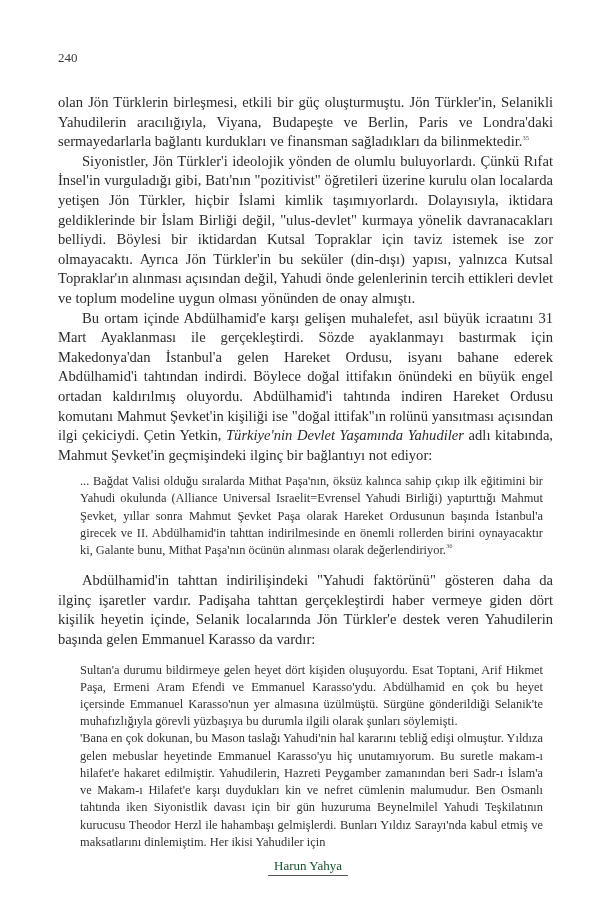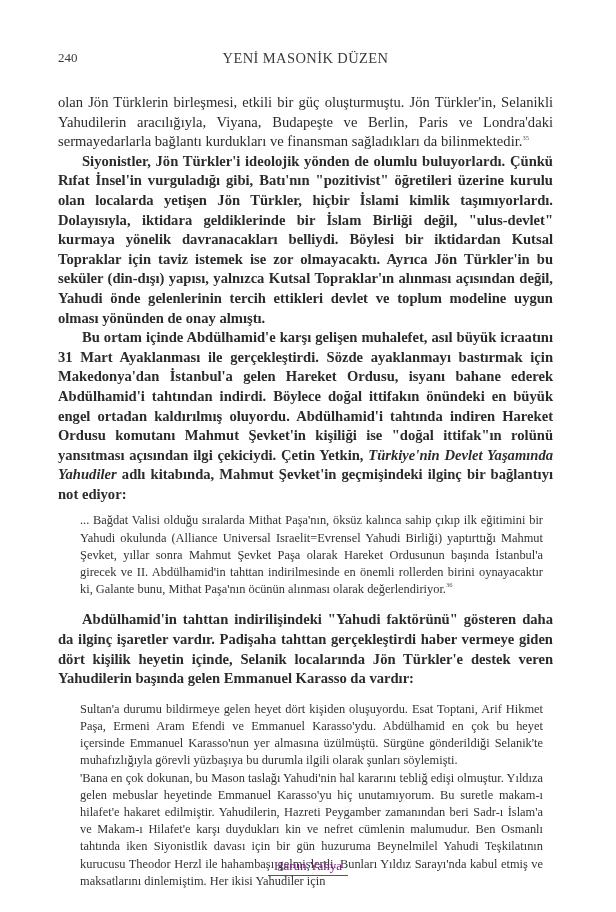--- a/index.html
+++ b/index.html
@@ -5,38 +5,37 @@
   html, body { margin: 0; padding: 0; background: #ffffff; }
   body { width: 616px; height: 912px; position: relative; overflow: hidden;
          font-family: "Liberation Serif", "DejaVu Serif", serif; color: #2b2b2b; }
   .header { position: absolute; top: 50px; left: 58px; width: 495px; height: 20px; }
   .page-num { position: absolute; left: 0; top: 0; font-size: 13px; color: #3a3a3a; }
   .running-title { position: absolute; left: 0; right: 0; top: 0; text-align: center;
                    font-size: 14.5px; letter-spacing: 0.4px; color: #3a3a3a; }
   .body { position: absolute; top: 93px; left: 58px; width: 495px; }
   p.para { margin: 0; font-size: 14.6px; line-height: 19.6px; text-align: justify;
            hyphens: manual; }
-  p.para.indent { text-indent: 24px; font-weight: bold; }
+  p.para.indent { text-indent: 24px; }
   .quote { margin: 0 10px 0 22px; font-size: 12.4px; line-height: 17.2px;
            text-align: justify; color: #333; }
   .quote p { margin: 0; }
   sup { font-size: 6.5px; vertical-align: 6px; line-height: 0; color: #555; }
   em { font-style: italic; }
   .gap-sm { height: 8px; }
   .gap-md { height: 12px; }
   .footer { position: absolute; top: 856px; left: 0; width: 616px; text-align: center; }
-  .footer-label { display: inline-block; font-size: 13px; color: #701a75;
+  .footer-label { display: inline-block; font-size: 13px; color: #14532d;
                   padding: 0 6px 1px 6px; border-bottom: 1px solid #555; }
 </style>
 </head>
 <body>
 
 <div class="header">
   <span class="page-num">240</span>
-  <div class="running-title">YENİ MASONİK DÜZEN</div>
 </div>
 
 <div class="body">
   <p class="para"><span>olan Jön Türklerin birleşmesi, etkili bir güç oluşturmuştu. Jön Türkler'in, Selanikli Yahudilerin aracılığıyla, Viyana, Budapeşte ve Berlin, Paris ve Londra'daki sermayedarlarla bağlantı kurdukları ve finansman sağladıkları da bilinmektedir.</span><sup>35</sup></p>
 
   <p class="para indent"><span>Siyonistler, Jön Türkler'i ideolojik yönden de olumlu buluyorlardı. Çünkü Rıfat İnsel'in vurguladığı gibi, Batı'nın "pozitivist" öğretileri üzerine kurulu olan localarda yetişen Jön Türkler, hiçbir İslami kimlik taşımıyorlardı. Dolayısıyla, iktidara geldiklerinde bir İslam Birliği değil, "ulus-devlet" kurmaya yönelik davranacakları belliydi. Böylesi bir iktidardan Kutsal Topraklar için taviz istemek ise zor olmayacaktı. Ayrıca Jön Türkler'in bu seküler (din-dışı) yapısı, yalnızca Kutsal Topraklar'ın alınması açısından değil, Yahudi önde gelenlerinin tercih ettikleri devlet ve toplum modeline uygun olması yönünden de onay almıştı.</span></p>
 
   <p class="para indent"><span>Bu ortam içinde Abdülhamid'e karşı gelişen muhalefet, asıl büyük icraatını 31 Mart Ayaklanması ile gerçekleştirdi. Sözde ayaklanmayı bastırmak için Makedonya'dan İstanbul'a gelen Hareket Ordusu, isyanı bahane ederek Abdülhamid'i tahtından indirdi. Böylece doğal ittifakın önündeki en büyük engel ortadan kaldırılmış oluyordu. Abdülhamid'i tahtında indiren Hareket Ordusu komutanı Mahmut Şevket'in kişiliği ise "doğal ittifak"ın rolünü yansıtması açısından ilgi çekiciydi. Çetin Yetkin, </span><em>Türkiye'nin Devlet Yaşamında Yahudiler</em><span> adlı kitabında, Mahmut Şevket'in geçmişindeki ilginç bir bağlantıyı not ediyor:</span></p>
 
   <div class="gap-sm"></div>

